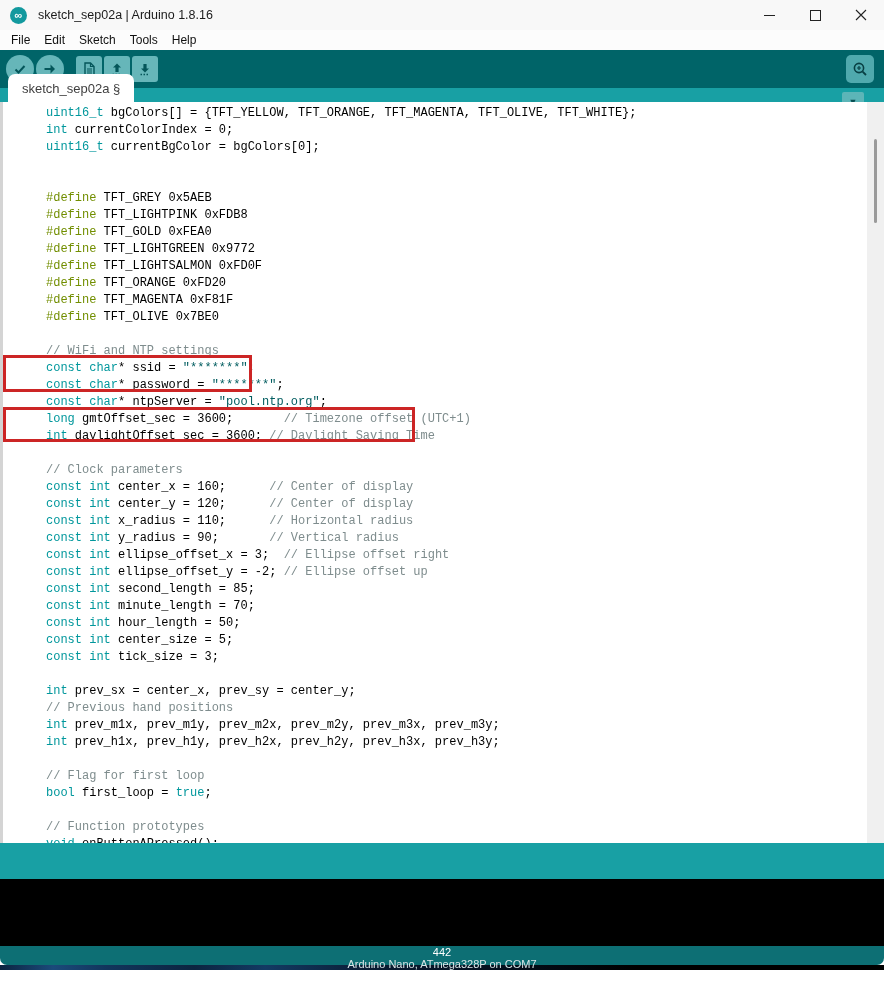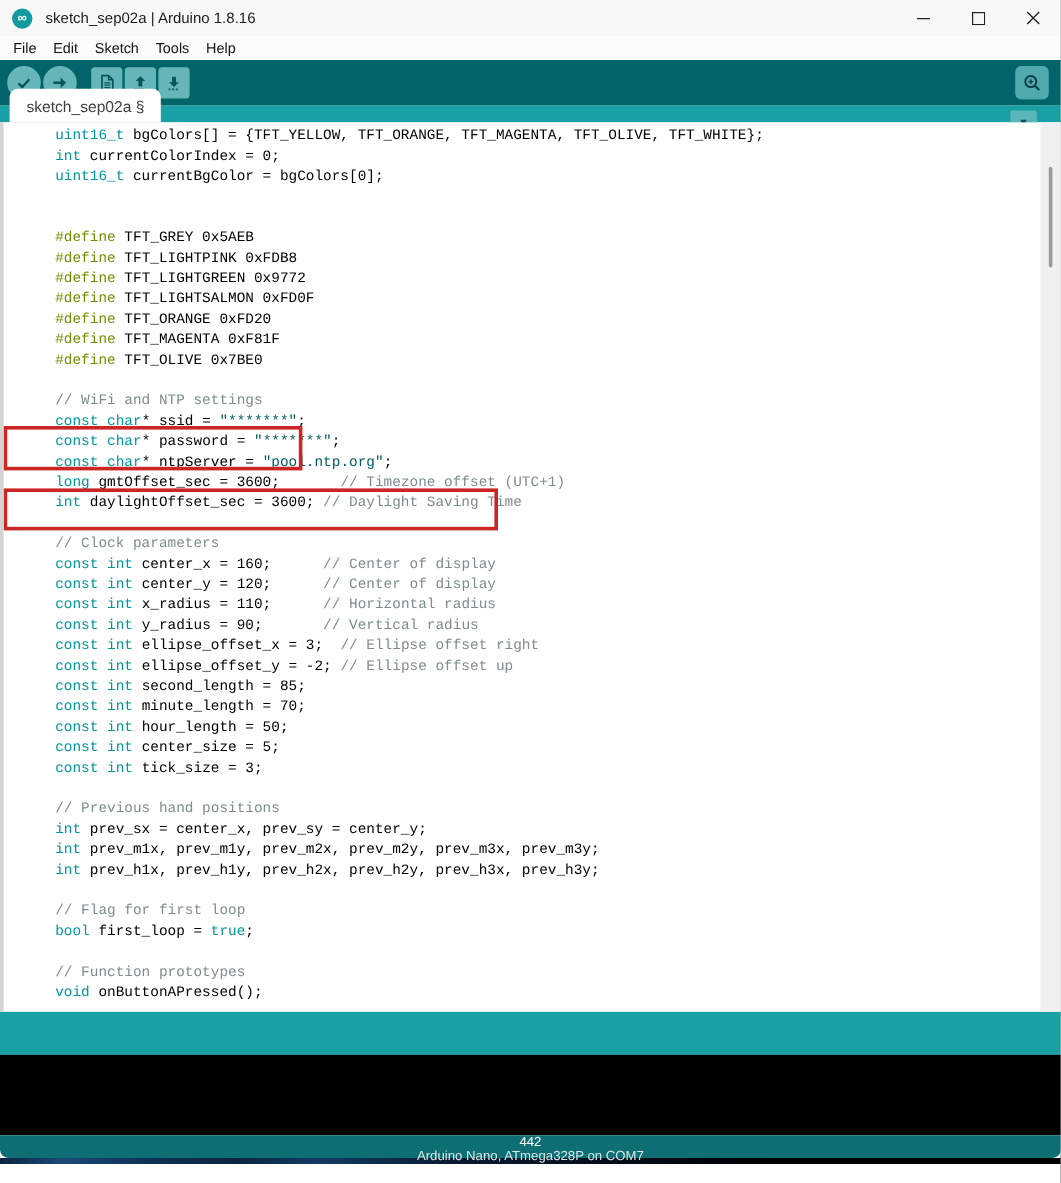--- a/index.html
+++ b/index.html
@@ -188,20 +188,21 @@
 
   <div class="editor">
     <div class="code" id="code-area">
         <div class="code-line"><span class="tok-k">uint16_t</span><span class="tok-p"> bgColors[] = {TFT_YELLOW, TFT_ORANGE, TFT_MAGENTA, TFT_OLIVE, TFT_WHITE};</span></div>
         <div class="code-line"><span class="tok-k">int</span><span class="tok-p"> currentColorIndex = 0;</span></div>
         <div class="code-line"><span class="tok-k">uint16_t</span><span class="tok-p"> currentBgColor = bgColors[0];</span></div>
         <div class="code-line">&nbsp;</div>
         <div class="code-line">&nbsp;</div>
         <div class="code-line"><span class="tok-d">#define</span><span class="tok-p"> TFT_GREY 0x5AEB</span></div>
         <div class="code-line"><span class="tok-d">#define</span><span class="tok-p"> TFT_LIGHTPINK 0xFDB8</span></div>
+        <div class="code-line"><span class="tok-d">#define</span><span class="tok-p"> TFT_GOLD 0xFEA0</span></div>
         <div class="code-line"><span class="tok-d">#define</span><span class="tok-p"> TFT_LIGHTGREEN 0x9772</span></div>
         <div class="code-line"><span class="tok-d">#define</span><span class="tok-p"> TFT_LIGHTSALMON 0xFD0F</span></div>
         <div class="code-line"><span class="tok-d">#define</span><span class="tok-p"> TFT_ORANGE 0xFD20</span></div>
         <div class="code-line"><span class="tok-d">#define</span><span class="tok-p"> TFT_MAGENTA 0xF81F</span></div>
         <div class="code-line"><span class="tok-d">#define</span><span class="tok-p"> TFT_OLIVE 0x7BE0</span></div>
         <div class="code-line">&nbsp;</div>
         <div class="code-line"><span class="tok-c">// WiFi and NTP settings</span></div>
         <div class="code-line"><span class="tok-k">const</span><span class="tok-p"> </span><span class="tok-k">char</span><span class="tok-p">* ssid = </span><span class="tok-s">"*******"</span><span class="tok-p">;</span></div>
         <div class="code-line"><span class="tok-k">const</span><span class="tok-p"> </span><span class="tok-k">char</span><span class="tok-p">* password = </span><span class="tok-s">"*******"</span><span class="tok-p">;</span></div>
         <div class="code-line"><span class="tok-k">const</span><span class="tok-p"> </span><span class="tok-k">char</span><span class="tok-p">* ntpServer = </span><span class="tok-s">"pool.ntp.org"</span><span class="tok-p">;</span></div>
@@ -214,22 +215,22 @@
         <div class="code-line"><span class="tok-k">const</span><span class="tok-p"> </span><span class="tok-k">int</span><span class="tok-p"> x_radius = 110;      </span><span class="tok-c">// Horizontal radius</span></div>
         <div class="code-line"><span class="tok-k">const</span><span class="tok-p"> </span><span class="tok-k">int</span><span class="tok-p"> y_radius = 90;       </span><span class="tok-c">// Vertical radius</span></div>
         <div class="code-line"><span class="tok-k">const</span><span class="tok-p"> </span><span class="tok-k">int</span><span class="tok-p"> ellipse_offset_x = 3;  </span><span class="tok-c">// Ellipse offset right</span></div>
         <div class="code-line"><span class="tok-k">const</span><span class="tok-p"> </span><span class="tok-k">int</span><span class="tok-p"> ellipse_offset_y = -2; </span><span class="tok-c">// Ellipse offset up</span></div>
         <div class="code-line"><span class="tok-k">const</span><span class="tok-p"> </span><span class="tok-k">int</span><span class="tok-p"> second_length = 85;</span></div>
         <div class="code-line"><span class="tok-k">const</span><span class="tok-p"> </span><span class="tok-k">int</span><span class="tok-p"> minute_length = 70;</span></div>
         <div class="code-line"><span class="tok-k">const</span><span class="tok-p"> </span><span class="tok-k">int</span><span class="tok-p"> hour_length = 50;</span></div>
         <div class="code-line"><span class="tok-k">const</span><span class="tok-p"> </span><span class="tok-k">int</span><span class="tok-p"> center_size = 5;</span></div>
         <div class="code-line"><span class="tok-k">const</span><span class="tok-p"> </span><span class="tok-k">int</span><span class="tok-p"> tick_size = 3;</span></div>
         <div class="code-line">&nbsp;</div>
+        <div class="code-line"><span class="tok-k">int</span><span class="tok-p"> prev_sx = center_x, prev_sy = center_y;</span></div>
         <div class="code-line"><span class="tok-c">// Previous hand positions</span></div>
-        <div class="code-line"><span class="tok-k">int</span><span class="tok-p"> prev_sx = center_x, prev_sy = center_y;</span></div>
         <div class="code-line"><span class="tok-k">int</span><span class="tok-p"> prev_m1x, prev_m1y, prev_m2x, prev_m2y, prev_m3x, prev_m3y;</span></div>
         <div class="code-line"><span class="tok-k">int</span><span class="tok-p"> prev_h1x, prev_h1y, prev_h2x, prev_h2y, prev_h3x, prev_h3y;</span></div>
         <div class="code-line">&nbsp;</div>
         <div class="code-line"><span class="tok-c">// Flag for first loop</span></div>
         <div class="code-line"><span class="tok-k">bool</span><span class="tok-p"> first_loop = </span><span class="tok-k">true</span><span class="tok-p">;</span></div>
         <div class="code-line">&nbsp;</div>
         <div class="code-line"><span class="tok-c">// Function prototypes</span></div>
         <div class="code-line"><span class="tok-k">void</span><span class="tok-p"> onButtonAPressed();</span></div>
       </div>
     <div class="hl-box box1"></div>

